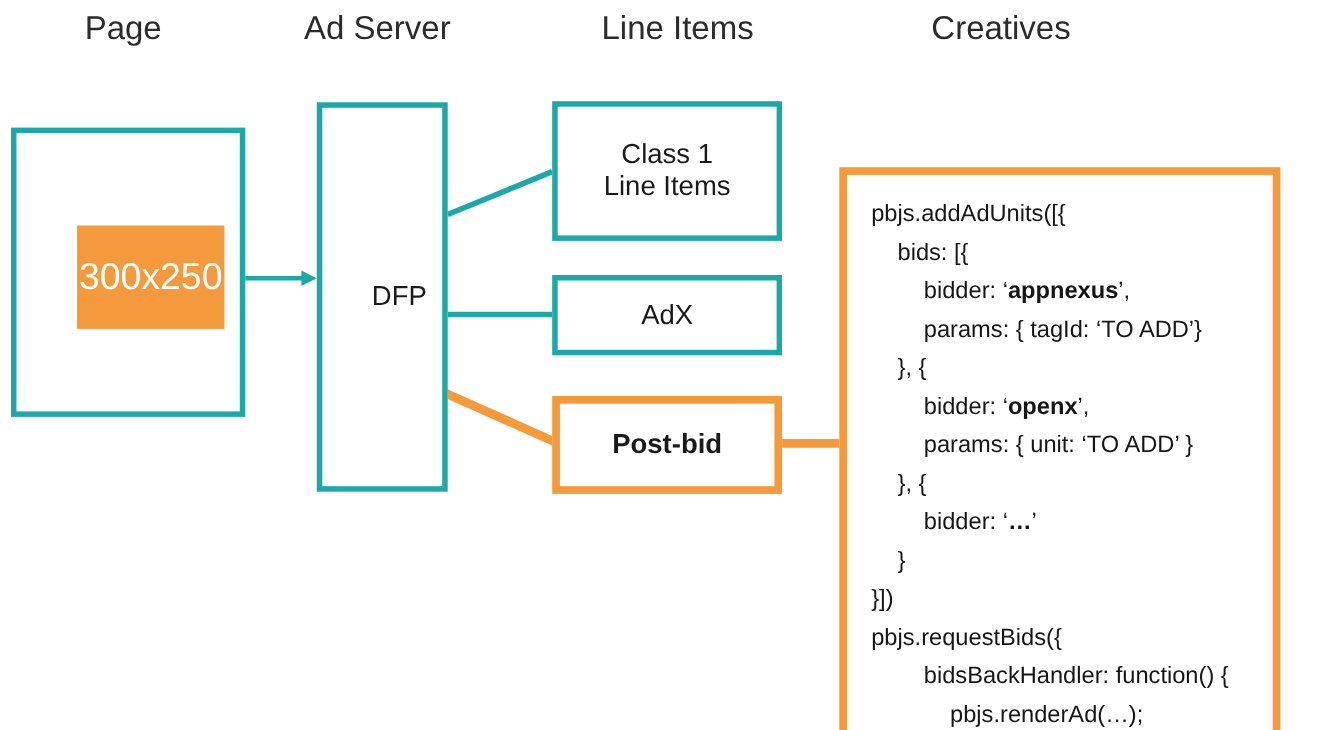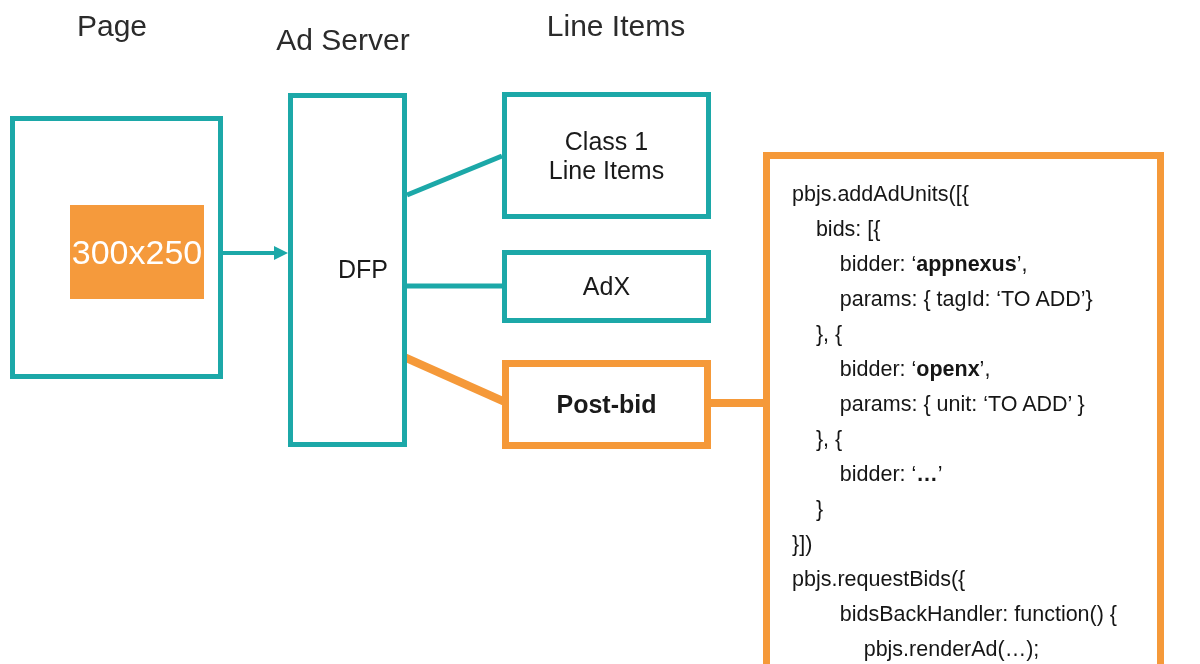--- a/index.html
+++ b/index.html
@@ -160,25 +160,28 @@
   }
 </style>
 </head>
 <body>
 
 <div id="canvas">
 
   <div class="col-header" style="left:12px; top:11px; width:200px;">
     <span>Page</span>
   </div>
-  <div class="col-header" style="left:243px; top:25px; width:200px;">
+  <div class="col-header" style="left:243px; top:11px; width:200px;">
     <span>Ad Server</span>
   </div>
   <div class="col-header" style="left:516px; top:11px; width:200px;">
     <span>Line Items</span>
+  </div>
+  <div class="col-header" style="left:810px; top:11px; width:200px;">
+    <span>Creatives</span>
   </div>
 
   <svg class="svg-layer" viewBox="0 0 1200 664" xmlns="http://www.w3.org/2000/svg">
 
     <g>
       <line x1="204" y1="253" x2="281" y2="253" stroke="#1CA8A8" stroke-width="4"></line>
       <polygon points="288,253 274,246 274,260" fill="#1CA8A8"></polygon>
     </g>
 
     <polyline points="407,195 502,156" fill="none" stroke="#1CA8A8" stroke-width="5"></polyline>

